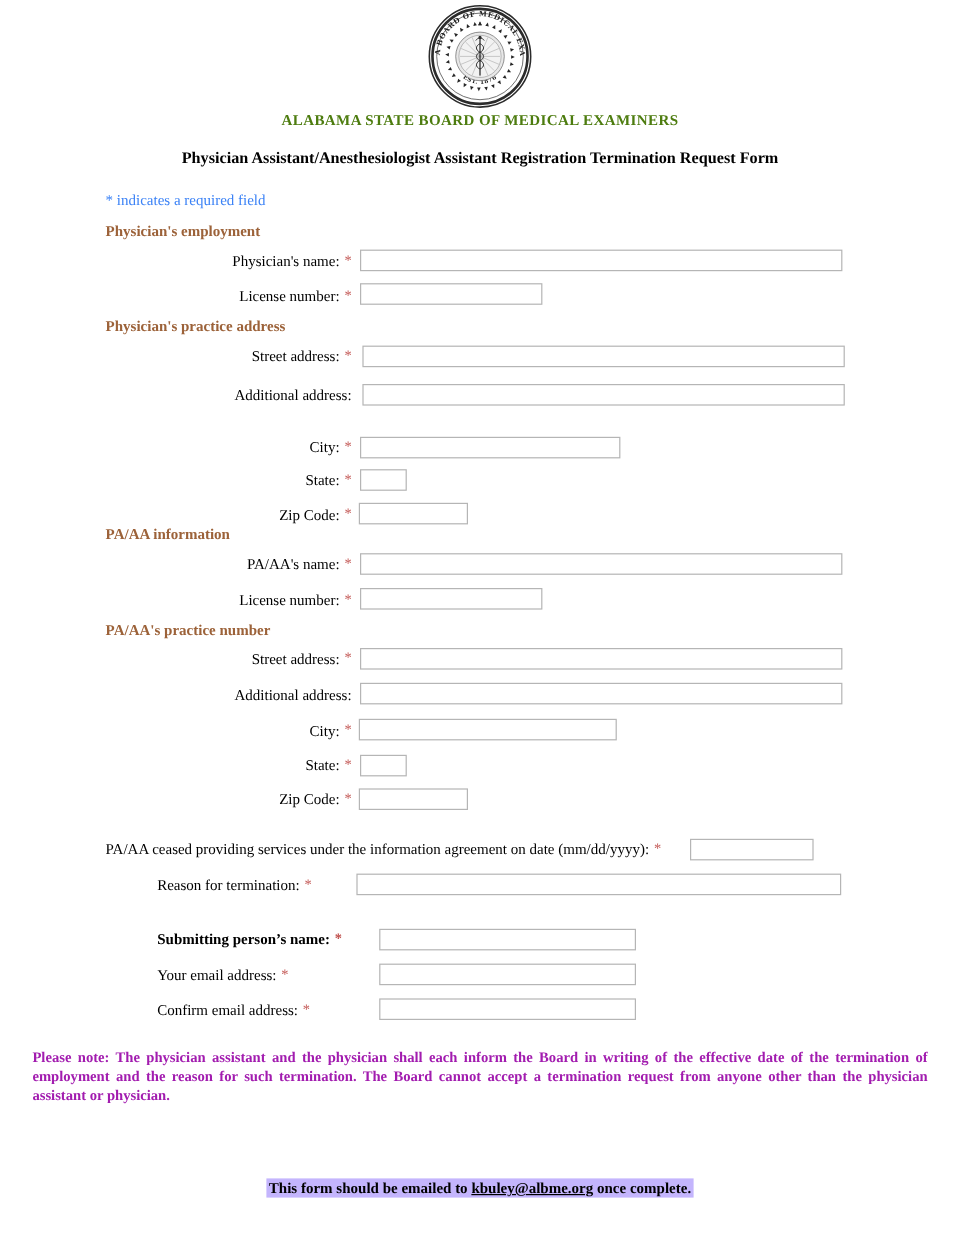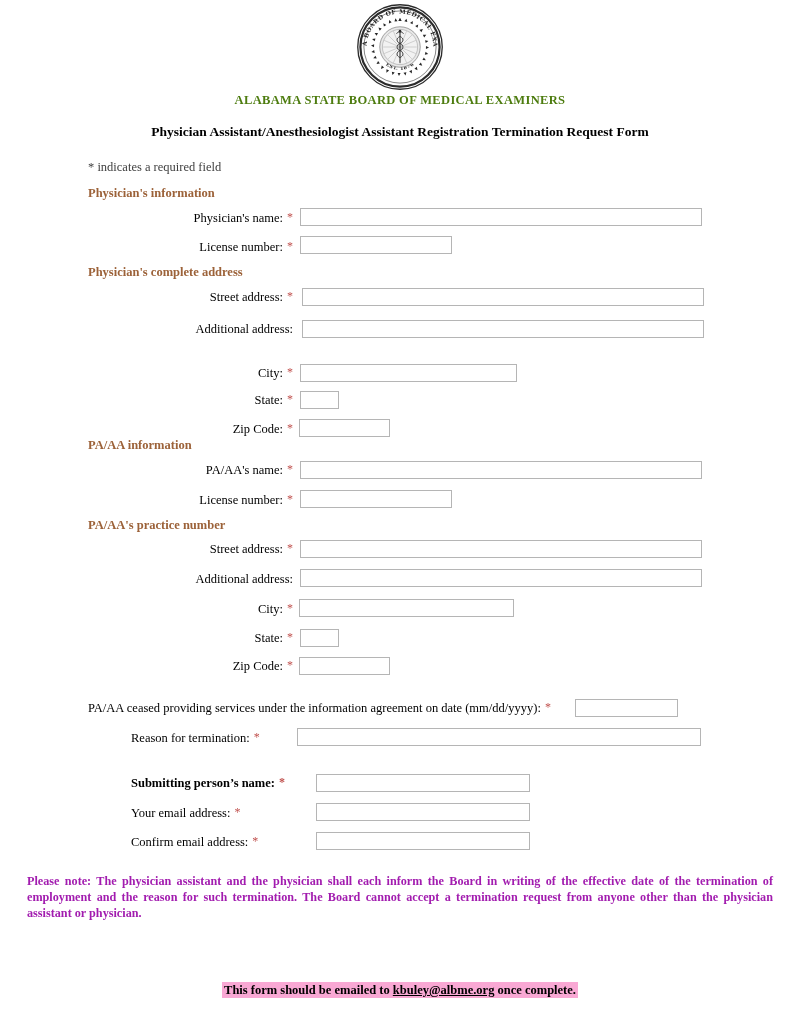--- a/index.html
+++ b/index.html
@@ -41,21 +41,21 @@
     font-size: 13.5px;
     font-weight: bold;
     color: #000;
   }
 
   
   .req-note {
     position: absolute;
     left: 88px; top: 160px;
     font-size: 12.5px;
-    color: #404040;
+    color: #3b82f6;
   }
   .section-head {
     position: absolute;
     left: 88px;
     font-size: 12.5px;
     font-weight: bold;
     color: #9c6239;
     white-space: nowrap;
   }
   .star {
@@ -117,21 +117,21 @@
   
   .email-line {
     position: absolute;
     left: 0; right: 0;
     top: 983px;
     text-align: center;
     font-size: 12.5px;
     font-weight: bold;
   }
   .email-hl {
-    background: #f9a8d4;
+    background: #c4b5fd;
     padding: 1px 2px;
   }
   .email-link {
     color: #000;
     text-decoration: underline;
   }
   .rev {
     position: absolute;
     right: 44px;
     top: 1000px;
@@ -227,33 +227,33 @@
     </g>
     <circle cx="100" cy="64" r="3" fill="#2b2b2b"></circle>
   </svg>
 </div>
 
 <div class="org-name">ALABAMA STATE BOARD OF MEDICAL EXAMINERS</div>
 <div class="form-title">Physician Assistant/Anesthesiologist Assistant Registration Termination Request Form</div>
 
 <div class="req-note">* indicates a required field</div>
 
-<div class="section-head" style="top:186px;">Physician's information</div>
+<div class="section-head" style="top:186px;">Physician's employment</div>
 
 <div class="labelcol" style="left:88px; top:211px;">
   <span>Physician's name:</span><span class="star">*</span>
 </div>
 <input class="field" type="text" style="position: absolute; left: 300px; top: 208px; width: 402px;" placeholder="">
 
 <div class="labelcol" style="left:88px; top:240px;">
   <span>License number:</span><span class="star">*</span>
 </div>
 <input class="field" type="text" style="position: absolute; left: 300px; top: 236px; width: 152px;" placeholder="">
 
-<div class="section-head" style="top:265px;">Physician's complete address</div>
+<div class="section-head" style="top:265px;">Physician's practice address</div>
 
 <div class="labelcol" style="left:88px; top:290px;">
   <span>Street address:</span><span class="star">*</span>
 </div>
 <input class="field" type="text" style="position: absolute; left: 302px; top: 288px; width: 402px;" placeholder="">
 
 <div class="labelcol" style="left:88px; top:322px;">
   <span>Additional address:</span>
 </div>
 <input class="field" type="text" style="position: absolute; left: 302px; top: 320px; width: 402px;" placeholder="">

